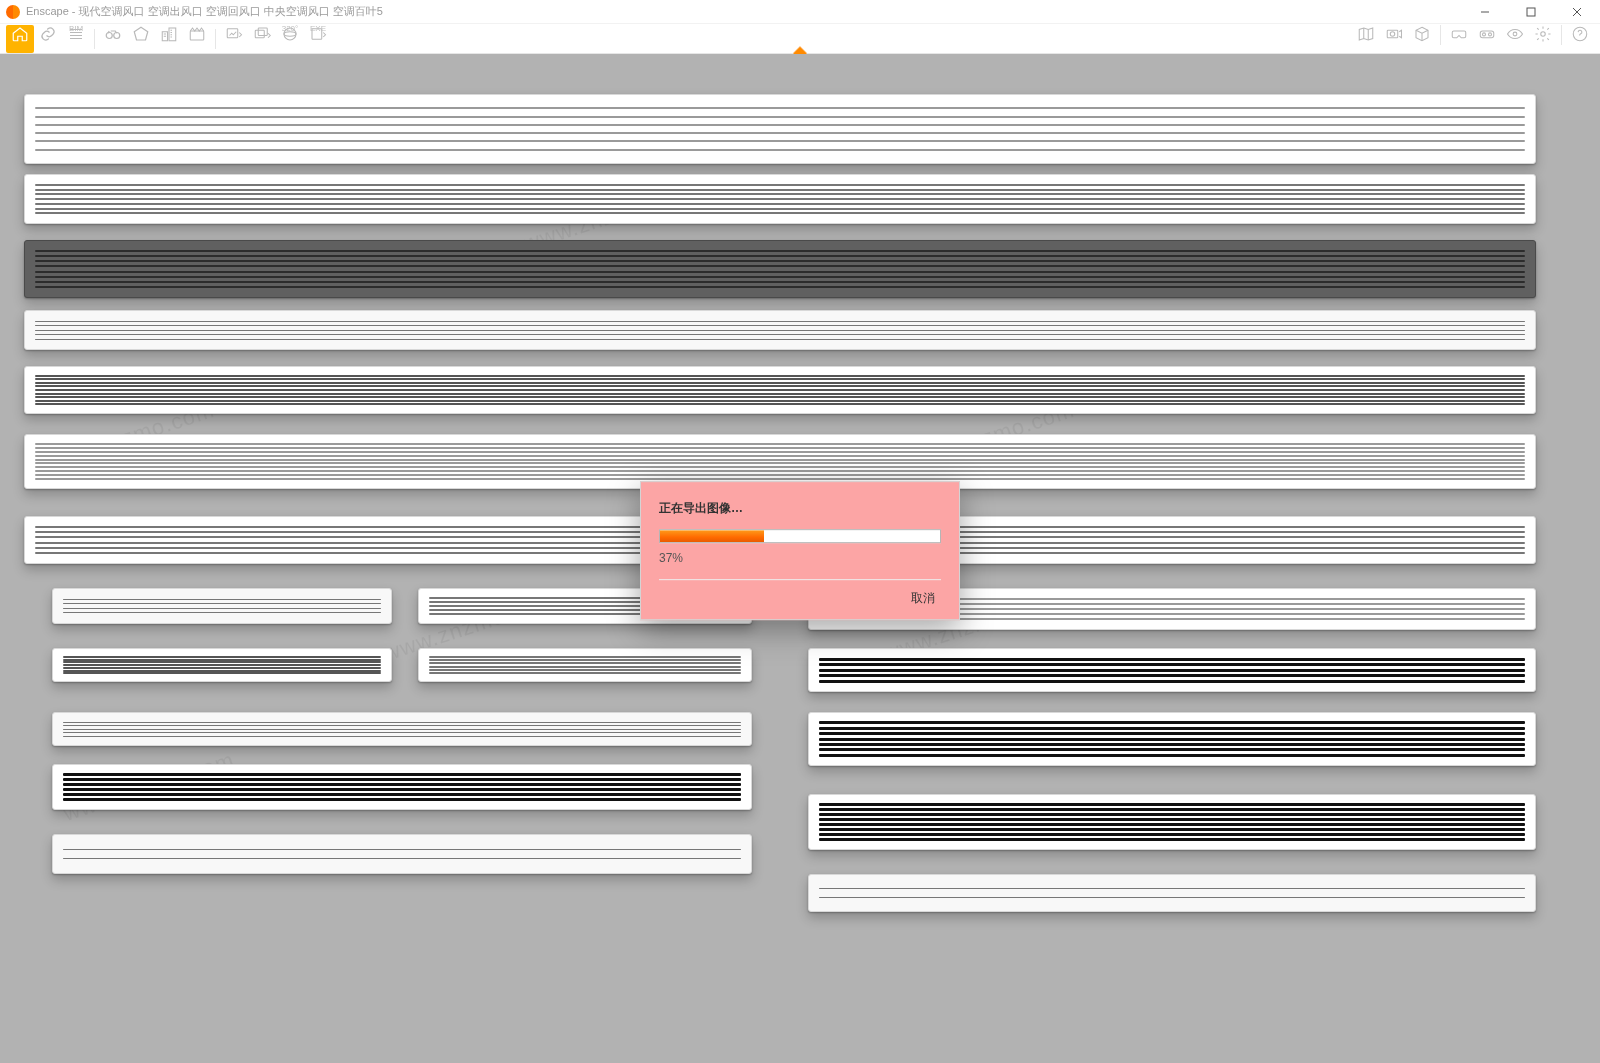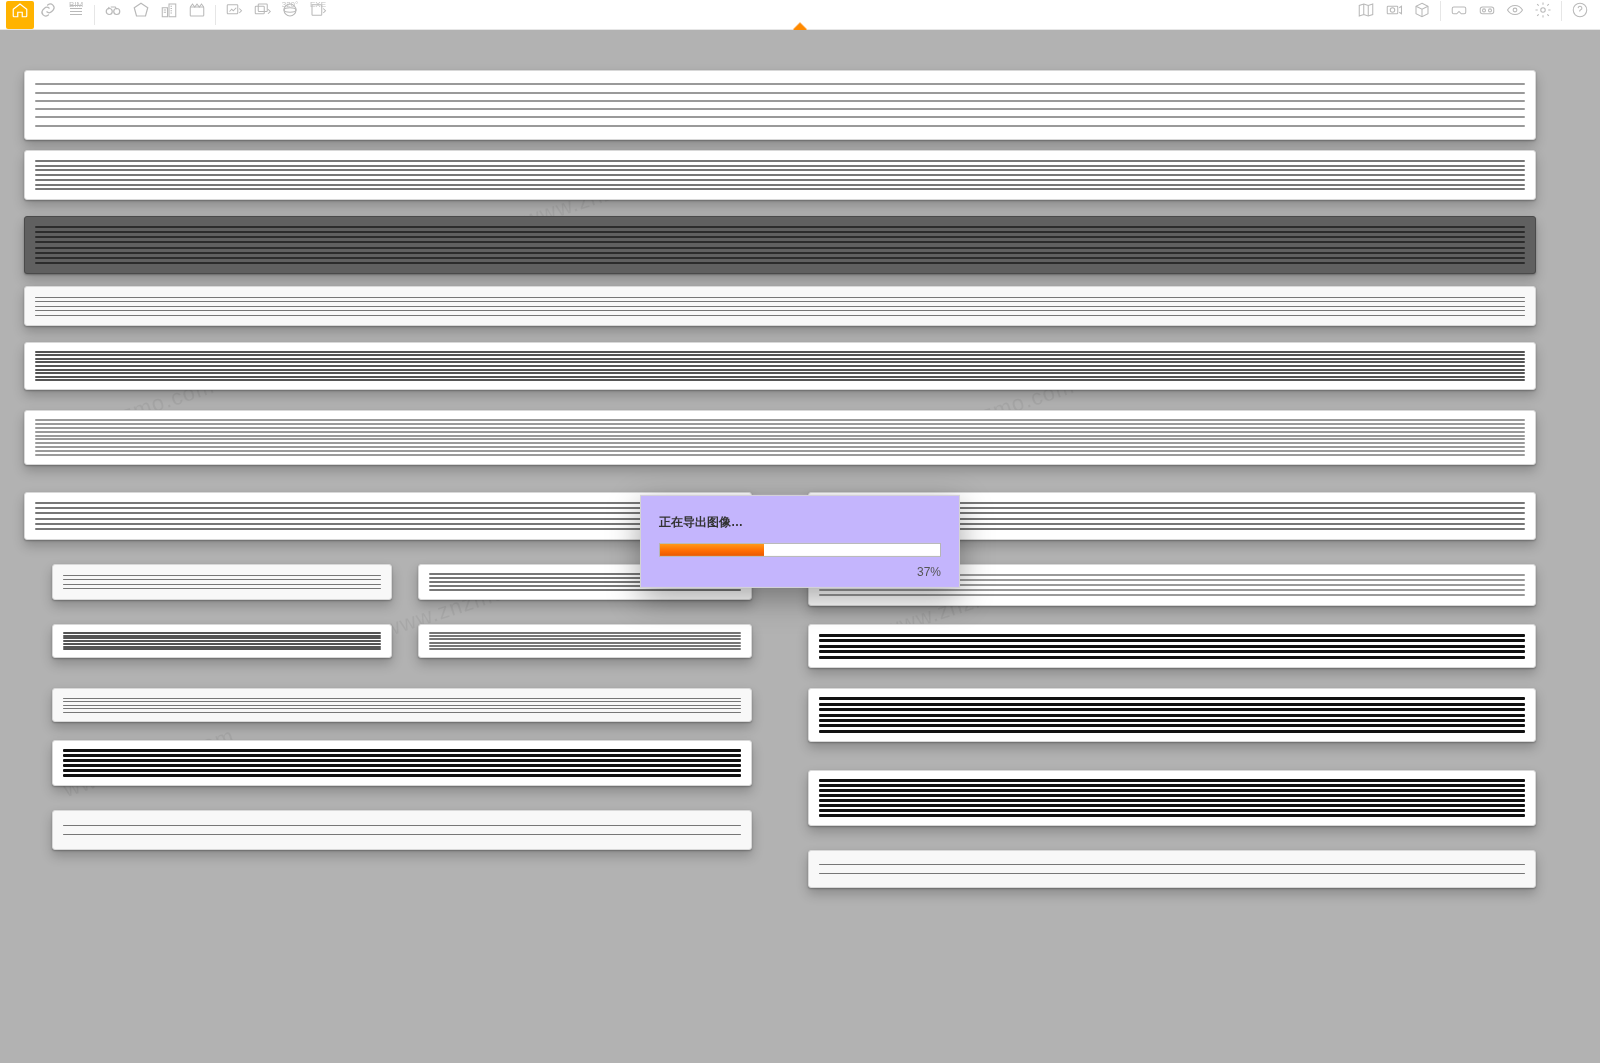--- a/index.html
+++ b/index.html
@@ -108,37 +108,37 @@
   .vent.thin .slats i { height:1px; }
   .vent.black .slats i { background:#111; height:3px; }
   .vent.mid .slats i { background:#555; }
   .vent.whiteframe { background:#f8f8f8; }
 
   
   .dialog {
     position:absolute; left:50%; top:50%;
     transform: translate(-50%, -56%);
     width: 320px;
-    background:#c4b5fd;
+    background:#fca5a5;
     border:1px solid #d4d4d4;
     box-shadow: 0 10px 30px rgba(0,0,0,.35);
     padding:18px 18px 8px 18px;
     font-size:12px;
     color:#333;
   }
   .dialog .dlg-title { font-weight:700; margin-bottom:12px; }
   .progress-outer {
     height:14px; border:1px solid #b5b5b5; background:#fff;
     display:flex; align-items:stretch; overflow:hidden;
   }
   .progress-inner {
     width:37%;
     background: linear-gradient(to bottom,#ff9a1a 0%, #ff6a00 60%, #e85a00 100%);
   }
-  .pct { text-align:right; margin-top:8px; color:#555; }
+  .pct { text-align:left; margin-top:8px; color:#555; }
   .dlg-buttons { display:flex; justify-content:flex-end; margin-top:14px; border-top:1px solid #eee; padding-top:6px; }
   .link-btn { color:#333; padding:4px 6px; cursor:pointer; }
 
   
   .overlay-wm {
     position:absolute; right:18px; bottom:6px;
     text-align:right; color:rgba(255,255,255,.9);
     text-shadow:0 1px 2px rgba(0,0,0,.6);
     font-size:18px; line-height:1.25;
     pointer-events:none;
@@ -149,20 +149,40 @@
   .faint-wm { position:absolute; color:rgba(0,0,0,.06); font-size:22px; transform:rotate(-18deg); pointer-events:none; letter-spacing:1px; }
 </style>
 </head>
 <body>
 
 <div class="taskbar-peek"></div>
 <div class="taskbar-peek bottom"></div>
 
 <div class="window">
 
+  <div class="titlebar">
+    <span class="logo"></span>
+    <span class="title">Enscape - 现代空调风口 空调出风口 空调回风口 中央空调风口 空调百叶5</span>
+    <span class="spacer"></span>
+    <div class="wbtn">
+        <svg viewBox="0 0 10 10">
+          <path d="M1 5h8" stroke="currentColor" stroke-width="1"></path>
+        </svg>
+      </div>
+    <div class="wbtn">
+        <svg viewBox="0 0 10 10">
+          <rect x="1" y="1" width="8" height="8" fill="none" stroke="currentColor"></rect>
+        </svg>
+      </div>
+    <div class="wbtn close">
+        <svg viewBox="0 0 10 10">
+          <path d="M1 1l8 8M9 1L1 9" stroke="currentColor"></path>
+        </svg>
+      </div>
+  </div>
 
   <div class="toolbar">
     <div class="tbtn active">
         <svg viewBox="0 0 24 24" fill="none" stroke="currentColor" stroke-width="1.6">
           <path d="M3 11l9-7 9 7v9a1 1 0 0 1-1 1h-5v-6h-6v6H4a1 1 0 0 1-1-1z"></path>
         </svg>
       </div>
     <div class="tbtn">
         <svg viewBox="0 0 24 24" fill="none" stroke="currentColor" stroke-width="1.6">
           <path d="M10 14a5 5 0 0 0 7 0l2-2a5 5 0 0 0-7-7l-1 1"></path>
@@ -511,18 +531,21 @@
           </div>
       </div>
     </div>
 
     <div class="dialog">
       <div class="dlg-title">正在导出图像…</div>
       <div class="progress-outer">
         <div class="progress-inner" style="width: 37%;"></div>
       </div>
       <div class="pct">37%</div>
+      <div class="dlg-buttons">
+        <span class="link-btn">取消</span>
+      </div>
     </div>
 
 
   </div>
 
 </div>
 
 </body></html>

